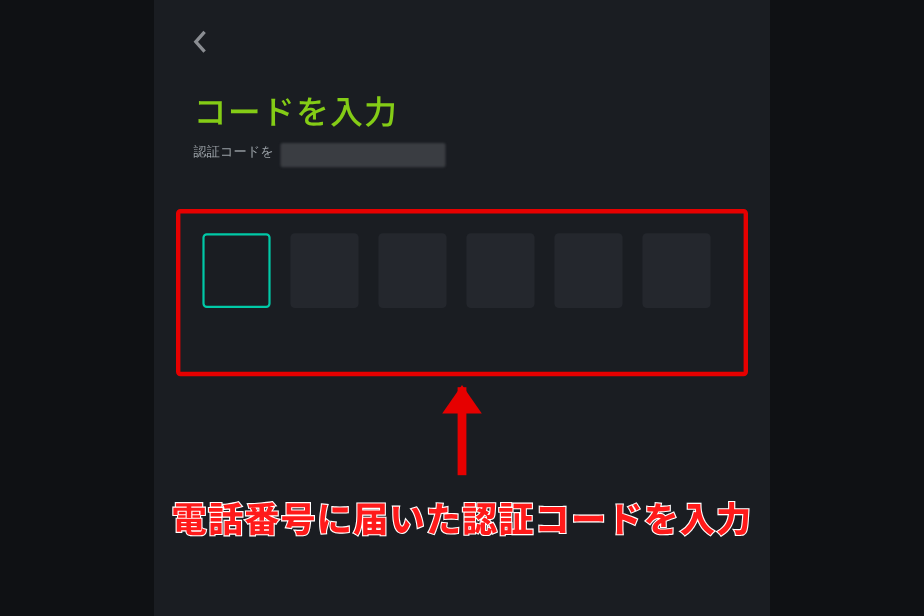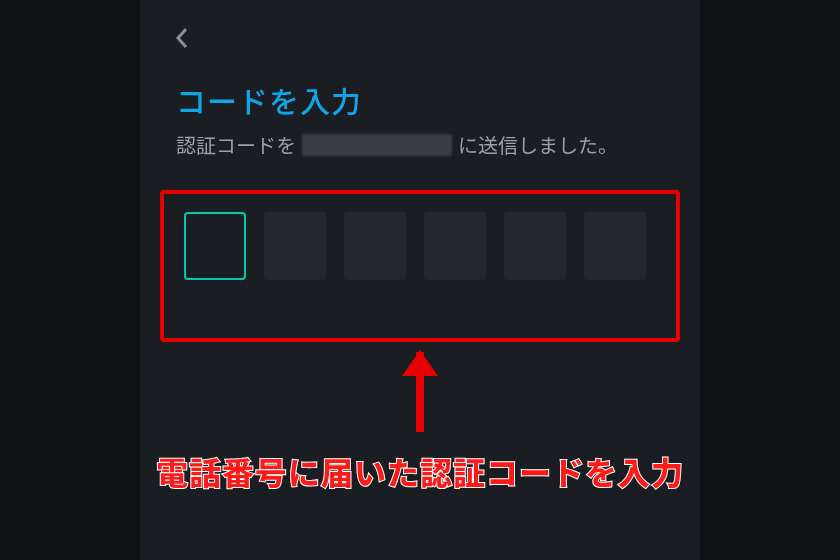--- a/index.html
+++ b/index.html
@@ -37,33 +37,34 @@
     cursor: pointer;
   }
   .back svg { stroke: #8a8d92; stroke-width: 3; fill: none; }
 
   .title {
     position: absolute;
     left: 36px;
     top: 78px;
     font-size: 30px;
     font-weight: 500;
-    color: #0ea5e9;
+    color: #84cc16;
     letter-spacing: 1px;
   }
 
   .subtitle {
     position: absolute;
     left: 36px;
     top: 130px;
-    font-size: 20px;
+    font-size: 12px;
     color: #9aa0a6;
     display: flex;
-    align-items: center;
+    align-items: flex-start;
     gap: 6px;
+    font-family: Liberation Serif, serif;
   }
   .redacted {
     display: inline-block;
     width: 150px;
     height: 22px;
     background: #3a3d42;
     filter: blur(1px);
     border-radius: 2px;
   }
 
@@ -151,21 +152,20 @@
     <svg width="16" height="22" viewBox="0 0 16 22">
       <polyline points="12,2 4,11 12,20"></polyline>
     </svg>
   </div>
 
   <div class="title">コードを入力</div>
 
   <div class="subtitle">
     <span>認証コードを</span>
     <span class="redacted"></span>
-    <span>に送信しました。</span>
   </div>
 
   <div class="code-row">
     <div class="code-cell active"></div>
     <div class="code-cell"></div>
     <div class="code-cell"></div>
     <div class="code-cell"></div>
     <div class="code-cell"></div>
     <div class="code-cell"></div>
   </div>

